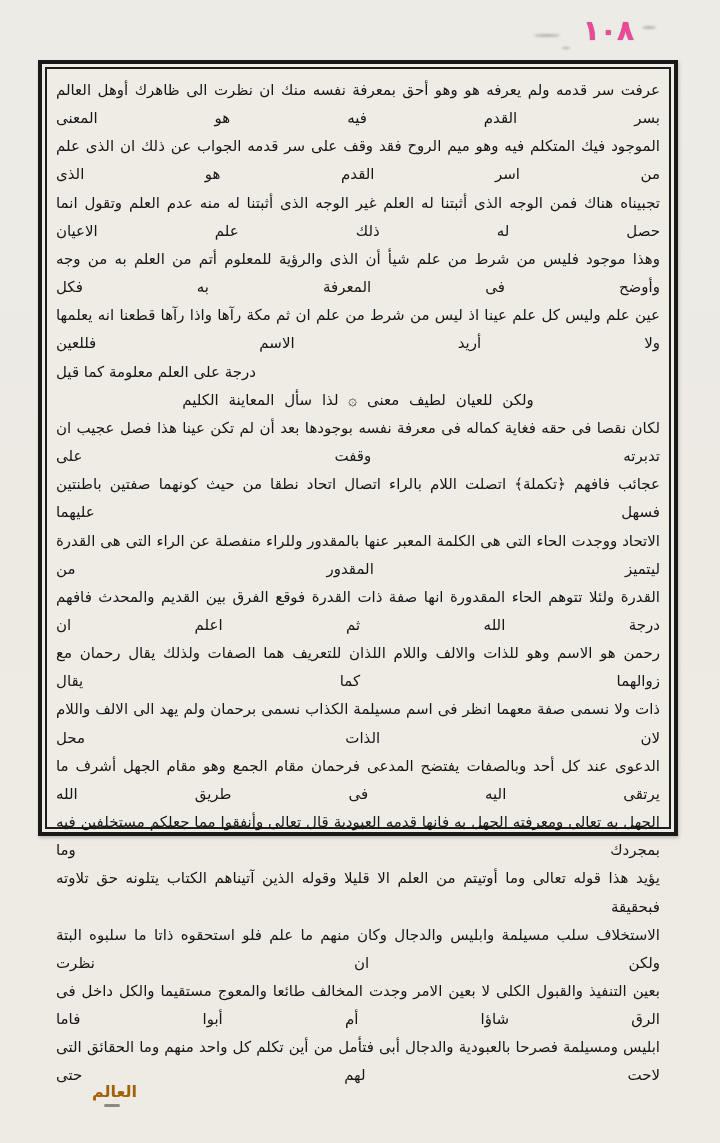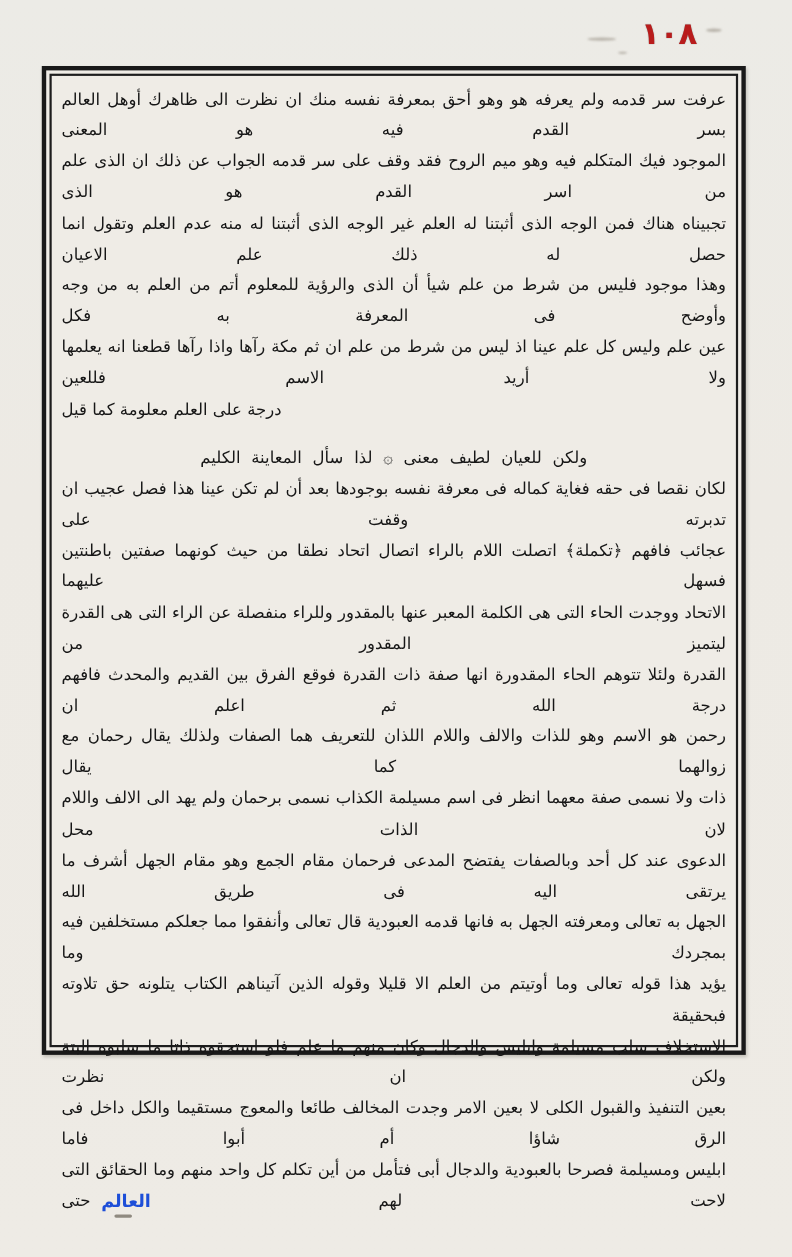--- a/index.html
+++ b/index.html
@@ -4,48 +4,48 @@
 <style>
   html,body{margin:0;padding:0;}
   body{
     width:720px;height:1143px;position:relative;overflow:hidden;
     background:linear-gradient(180deg,#ecebe6 0%,#edeae4 40%,#eeebe5 100%);
     font-family:"DejaVu Sans",sans-serif;
     -webkit-font-smoothing:antialiased;
   }
   .page-number{
     position:absolute;top:14px;right:86px;
-    font-size:28px;font-weight:bold;color:#b91c1c;
+    font-size:28px;font-weight:bold;color:#ec4899;
     letter-spacing:3px;direction:rtl;
     text-shadow:0 0 1px rgba(20,20,20,.5);
   }
   .smudge{position:absolute;background:#b9b4ab;border-radius:50%;filter:blur(1px);}
   .smudge.s1{top:34px;right:160px;width:26px;height:3px;}
   .smudge.s2{top:26px;right:64px;width:14px;height:3px;}
   .smudge.s3{top:47px;right:150px;width:8px;height:2px;}
   .frame-outer{
-    position:absolute;left:38px;top:60px;width:640px;height:899px;
+    position:absolute;left:38px;top:60px;width:640px;height:776px;
     box-sizing:border-box;border:4px solid #191919;background:#efece6;
     box-shadow:1px 2px 3px rgba(60,55,45,.25);
   }
   .frame-inner{
     position:absolute;inset:3px;border:2px solid #1d1d1d;
     box-sizing:border-box;padding:7px 9px 0 9px;
   }
   .textblock{
     direction:rtl;unicode-bidi:embed;
     color:#161616;font-size:15px;line-height:28.15px;
     text-align:justify;text-justify:inter-word;
   }
   .line{text-align:justify;text-align-last:justify;}
   .line.l{text-align:right;text-align-last:left;}
-  .line.c{text-align:center;text-align-last:center;word-spacing:5px;margin-top:16px;}
+  .line.c{text-align:center;text-align-last:center;word-spacing:5px;}
   .catchword{
     position:absolute;left:92px;top:1082px;
-    font-size:16px;font-weight:bold;color:#1d4ed8;direction:rtl;
+    font-size:16px;font-weight:bold;color:#a16207;direction:rtl;
   }
   .catchword-mark{
     position:absolute;left:104px;top:1104px;width:16px;height:3px;
     background:#8f8a80;filter:blur(.6px);border-radius:2px;
   }
 </style>
 </head>
 <body>
 
 <div class="page-number">١٠٨</div>

